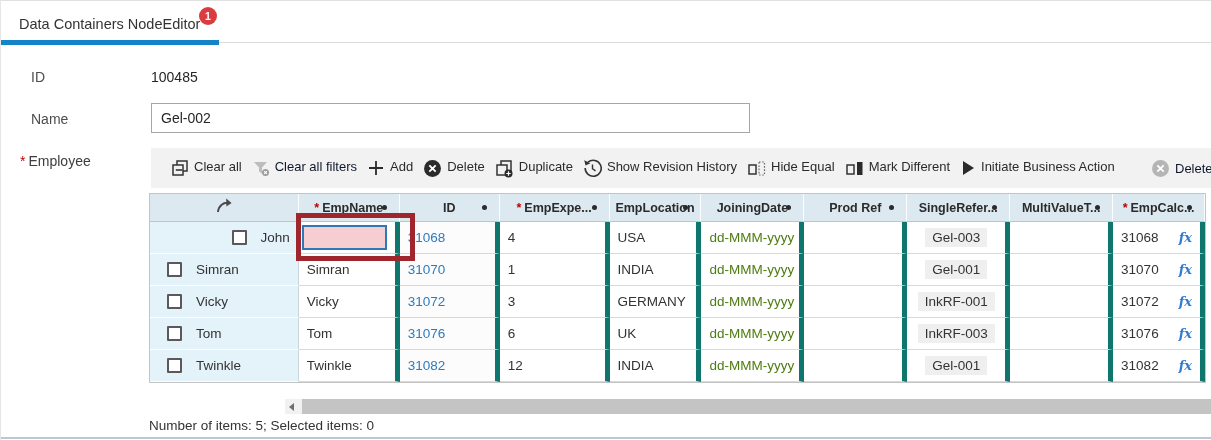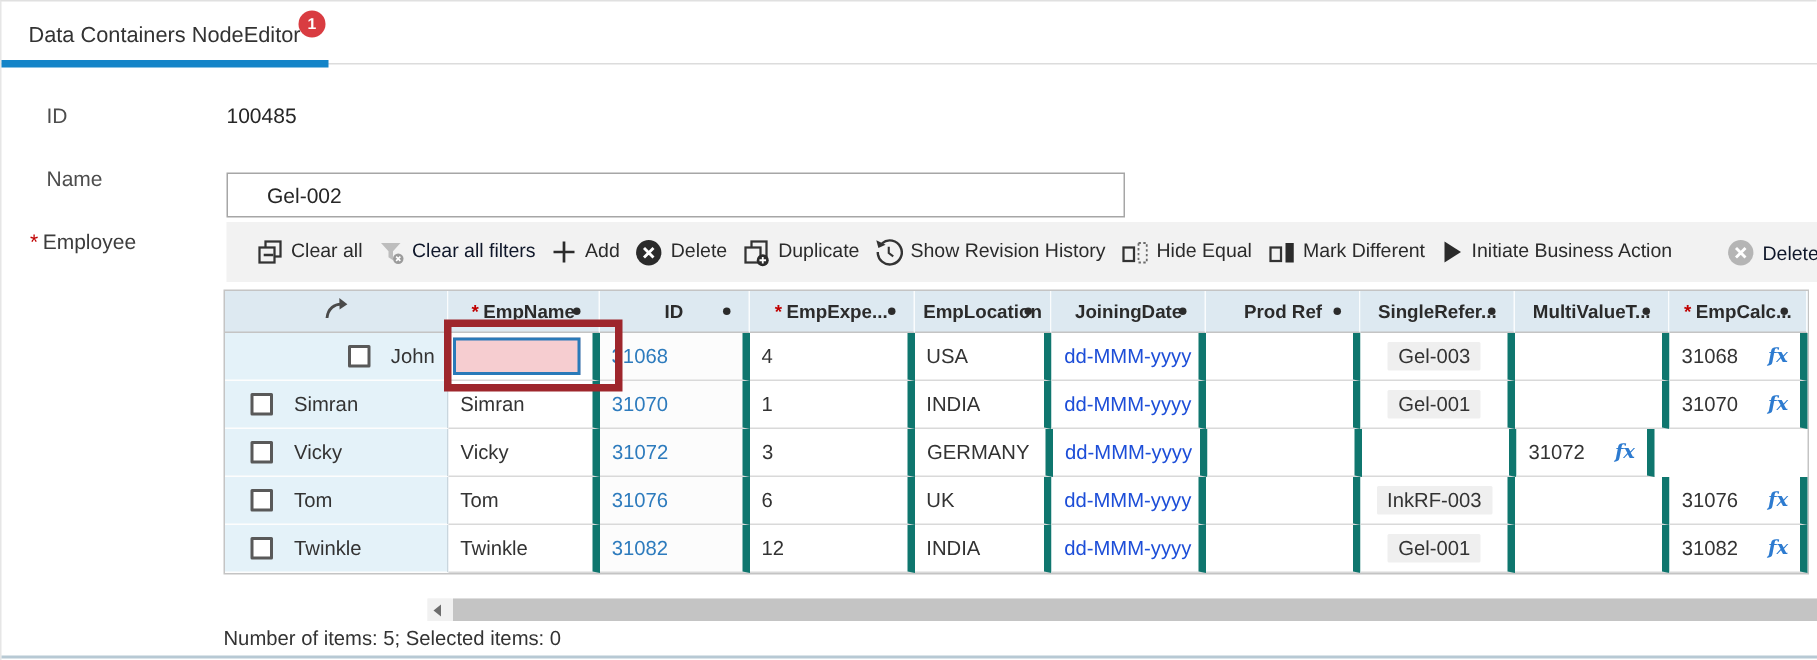--- a/index.html
+++ b/index.html
@@ -21,21 +21,21 @@
   .badge{position:absolute;left:198px;top:-2px;width:18px;height:18px;border-radius:50%;
     background:var(--badge);color:#fff;font-size:10.5px;font-weight:bold;
     text-align:center;line-height:18px;}
   .tab-underline{position:absolute;left:0;top:39px;width:218px;height:5px;background:var(--accent);}
 
   
   .flabel{position:absolute;font-size:14px;color:#4d4d4d;white-space:nowrap;}
   .fvalue{position:absolute;font-size:14px;color:#262626;white-space:nowrap;}
   .name-input{position:absolute;left:150px;top:102px;width:599px;height:30px;
     border:1px solid #a6a6a6;background:#fff;font-size:14px;color:#262626;
-    padding:0 0 0 26px;font-family:inherit;outline:none;margin-top:12px;}
+    padding:0 0 0 9px;font-family:inherit;outline:none;}
   .req{color:#c00000;margin-right:3px;}
 
   
   .toolbar{position:absolute;left:150px;top:147px;width:1061px;height:40px;
     background:var(--tb-bg);display:flex;align-items:center;gap:10px;
     padding-left:20px;overflow:hidden;}
   .tb-item{display:flex;align-items:flex-start;gap:5px;cursor:pointer;white-space:nowrap;flex:0 0 auto;}
   .tb-item .tb-label{font-size:13px;color:#2b2b2b;}
   .tb-item.disabled .tb-label{color:#0f172a;}
   .tb-item svg{display:block;}
@@ -51,21 +51,21 @@
   .grow.header .gcell{background:var(--header-bg);border-right:1px solid rgba(255,255,255,.85);
     border-bottom:1px solid #c4c4c4;justify-content:center;font-size:12.5px;font-weight:bold;color:#2b2b2b;}
   .gcell.sel{background:var(--sel-bg);border-bottom:1px solid #fdfdfd;border-right:1px solid #c9d6de;}
   .grow.header .gcell.sel{background:var(--header-bg);}
   .dot{position:absolute;right:12px;top:50%;margin-top:-2.5px;width:5px;height:5px;border-radius:50%;
     background:#2b2b2b;cursor:pointer;}
   .chk{width:15px;height:15px;border:2px solid #595959;border-radius:1px;background:#fff;
     margin:0 14px 0 9px;cursor:pointer;flex:0 0 auto;}
   .rowname{color:#333;}
   .idlink{color:var(--link);text-decoration:none;cursor:pointer;}
-  .ph{color:#1d4ed8;}
+  .ph{color:#4d7c0f;}
   .chip{background:var(--chip);padding:2px 7px;border-radius:1px;color:#333;cursor:pointer;}
   .calcwrap{display:flex;justify-content:space-between;align-items:center;width:100%;}
   .fx{font-family:"DejaVu Serif","Liberation Serif",serif;font-style:italic;font-weight:bold;
     color:#2d7bd0;font-size:13px;cursor:pointer;}
   .err-input{width:calc(100% - 7px);height:25px;margin-left:1px;background:var(--err-bg);
     border:2px solid var(--err-border);cursor:text;}
 
   
   .annot{position:absolute;left:295px;top:212px;width:119px;height:48px;
     border:5px solid var(--annot);z-index:20;pointer-events:none;}
@@ -322,20 +322,23 @@
         <div class="gcell" style="width: 110px;">
           <span>3</span>
         </div>
         <div class="gcell" style="width: 92px;">
           <span>GERMANY</span>
         </div>
         <div class="gcell" style="width: 103px;">
           <span class="ph">dd-MMM-yyyy</span>
         </div>
         <div class="gcell" style="width: 103px;"></div>
+        <div class="gcell" style="width: 103px; justify-content: center;">
+          <span class="chip">InkRF-001</span>
+        </div>
         <div class="gcell" style="width: 103px;"></div>
         <div class="gcell" style="width: 92px;">
           <span class="calcwrap">
             <span>31072</span>
             <span class="fx">fx</span>
           </span>
         </div>
       </div>
       <div class="grow">
         <div class="gcell sel" style="width: 149px;">

